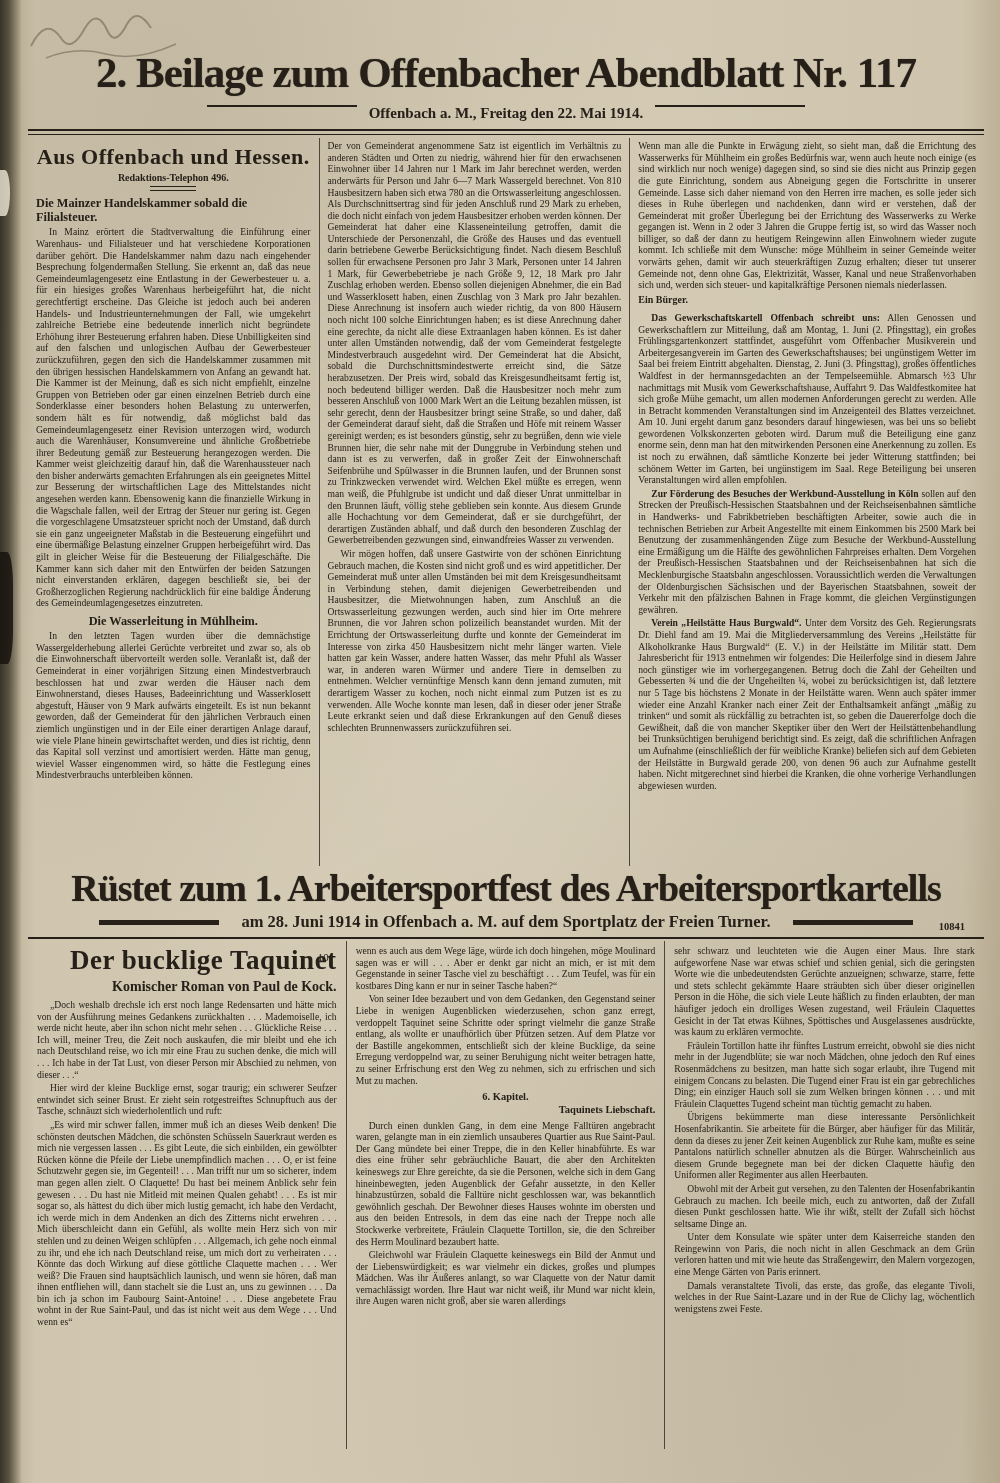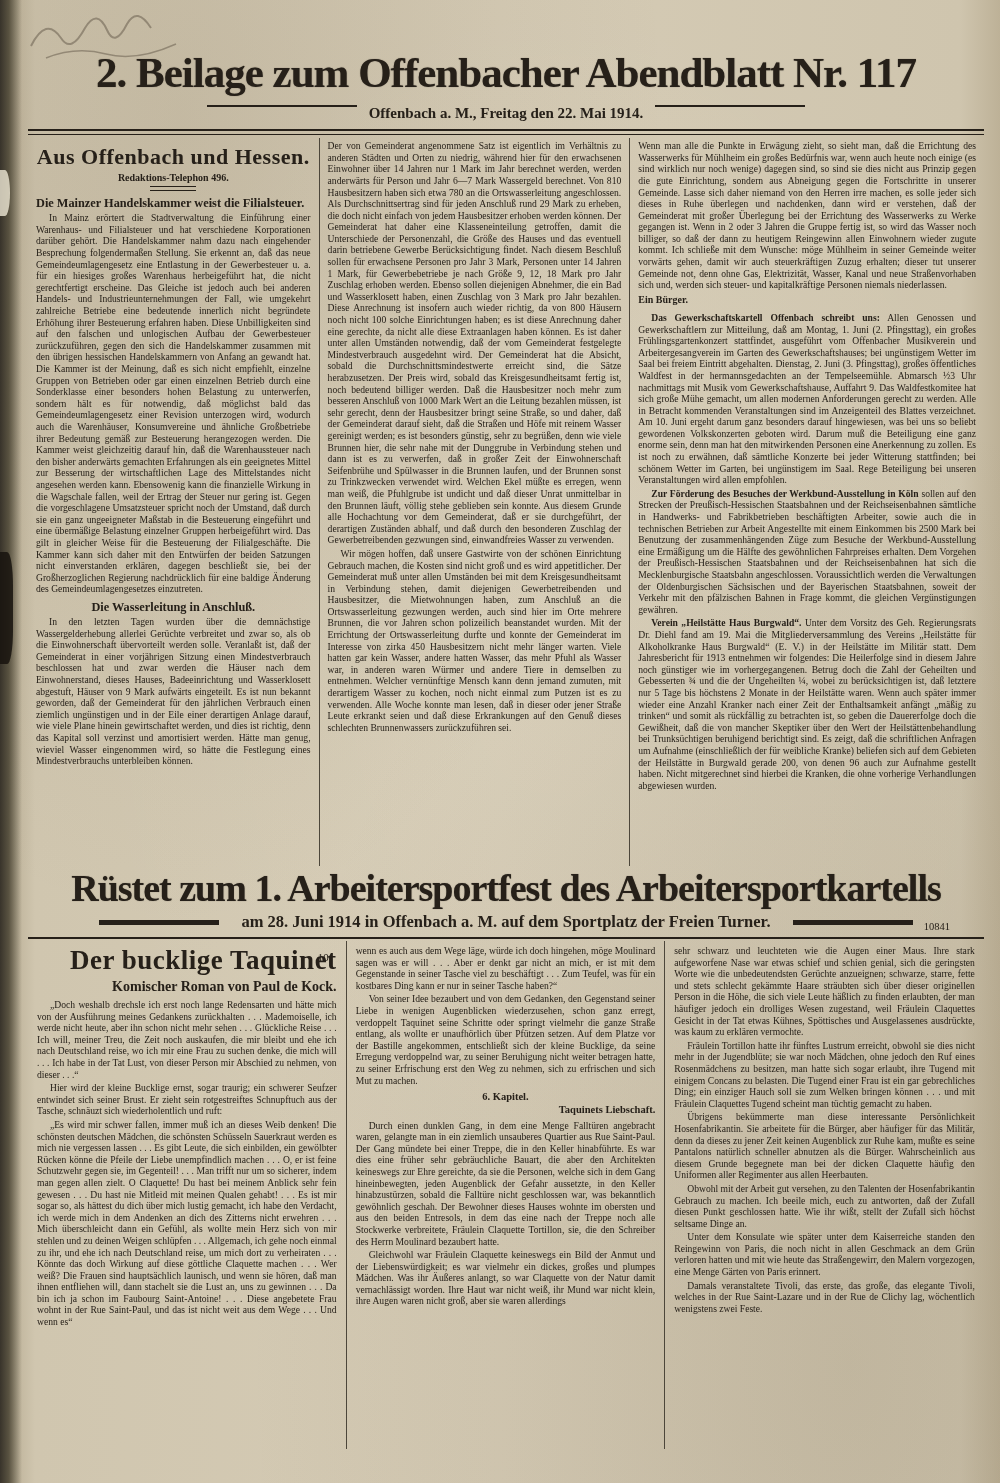--- a/index.html
+++ b/index.html
@@ -60,21 +60,21 @@
   .sig { padding-right:36px; font-weight:bold; font-size:10px; margin:3px 0 6px; }
 
   
   .banner { text-align:center; border-bottom:2px solid #262019; padding:3px 0 5px; }
   .banner-headline { font-size:38px; font-weight:bold; letter-spacing:-1px; line-height:1.05;
     text-shadow:0 0 1px rgba(38,32,25,0.55); }
   .banner-sub-row { position:relative; display:flex; align-items:center; justify-content:center;
     gap:22px; margin-top:3px; }
   .banner-sub-rule { height:5px; background:#262019; width:120px; }
   .banner-sub { font-weight:bold; font-size:16.5px; }
-  .banner-number { position:absolute; right:34px; bottom:0; font-size:10.5px; font-weight:normal; }
+  .banner-number { position:absolute; right:19px; bottom:0; font-size:10.5px; font-weight:bold; }
 
   
   .feuil { display:flex; height:508px; overflow:hidden; margin-top:2px; }
   .fcol { width:33.33%; overflow:hidden; box-sizing:border-box; padding:4px 9px 0 9px; }
   .fcol1, .fcol2 { border-right:1px solid #4c463a; }
   .f-head { text-align:right; position:relative; margin-bottom:4px; }
   .f-title { font-size:27px; font-weight:bold; letter-spacing:0.5px; }
   .f-no { position:absolute; right:8px; top:6px; font-size:11px; }
   .f-sub { font-size:14px; margin-top:3px;font-weight:bold; }
   .chap-head { text-align:center; font-weight:bold; font-size:10.5px; margin:5px 0 0; }
@@ -105,26 +105,26 @@
       <div class="double-rule"></div>
     </div>
 
     <div class="upper">
 
       <div class="ucol ucol1">
         <div class="section-head">Aus Offenbach und Hessen.</div>
         <div class="tel-line">Redaktions-Telephon 496.</div>
         <div class="triple-rule"></div>
 
-        <div class="art-head">Die Mainzer Handelskammer weist die Filialsteuer.</div>
+        <div class="art-head">Die Mainzer Handelskammer sobald die Filialsteuer.</div>
         <div class="bt">
           <p>In Mainz erörtert die Stadtverwaltung die Einführung einer Warenhaus- und Filialsteuer und hat verschiedene Korporationen darüber gehört. Die Handelskammer nahm dazu nach eingehender Besprechung folgendermaßen Stellung. Sie erkennt an, daß das neue Gemeindeumlagengesetz eine Entlastung in der Gewerbesteuer u. a. für ein hiesiges großes Warenhaus herbeigeführt hat, die nicht gerechtfertigt erscheine. Das Gleiche ist jedoch auch bei anderen Handels- und Industrieunternehmungen der Fall, wie umgekehrt zahlreiche Betriebe eine bedeutende innerlich nicht begründete Erhöhung ihrer Besteuerung erfahren haben. Diese Unbilligkeiten sind auf den falschen und unlogischen Aufbau der Gewerbesteuer zurückzuführen, gegen den sich die Handelskammer zusammen mit den übrigen hessischen Handelskammern von Anfang an gewandt hat. Die Kammer ist der Meinung, daß es sich nicht empfiehlt, einzelne Gruppen von Betrieben oder gar einen einzelnen Betrieb durch eine Sonderklasse einer besonders hohen Belastung zu unterwerfen, sondern hält es für notwendig, daß möglichst bald das Gemeindeumlagengesetz einer Revision unterzogen wird, wodurch auch die Warenhäuser, Konsumvereine und ähnliche Großbetriebe ihrer Bedeutung gemäß zur Besteuerung herangezogen werden. Die Kammer weist gleichzeitig darauf hin, daß die Warenhaussteuer nach den bisher anderwärts gemachten Erfahrungen als ein geeignetes Mittel zur Besserung der wirtschaftlichen Lage des Mittelstandes nicht angesehen werden kann. Ebensowenig kann die finanzielle Wirkung in die Wagschale fallen, weil der Ertrag der Steuer nur gering ist. Gegen die vorgeschlagene Umsatzsteuer spricht noch der Umstand, daß durch sie ein ganz ungeeigneter Maßstab in die Besteuerung eingeführt und eine übermäßige Belastung einzelner Gruppen herbeigeführt wird. Das gilt in gleicher Weise für die Besteuerung der Filialgeschäfte. Die Kammer kann sich daher mit den Entwürfen der beiden Satzungen nicht einverstanden erklären, dagegen beschließt sie, bei der Großherzoglichen Regierung nachdrücklich für eine baldige Änderung des Gemeindeumlagengesetzes einzutreten.</p>
         </div>
 
-        <div class="art-head centered">Die Wasserleitung in Anschluß.</div>
+        <div class="art-head centered">Die Wasserleitung in Mühlheim.</div>
         <div class="bt">
           <p>In den letzten Tagen wurden über die demnächstige Wassergelderhebung allerlei Gerüchte verbreitet und zwar so, als ob die Einwohnerschaft übervorteilt werden solle. Veranlaßt ist, daß der Gemeinderat in einer vorjährigen Sitzung einen Mindestverbrauch beschlossen hat und zwar werden die Häuser nach dem Einwohnerstand, dieses Hauses, Badeeinrichtung und Wasserklosett abgestuft, Häuser von 9 Mark aufwärts eingeteilt. Es ist nun bekannt geworden, daß der Gemeinderat für den jährlichen Verbrauch einen ziemlich ungünstigen und in der Eile einer derartigen Anlage darauf, wie viele Plane hinein gewirtschaftet werden, und dies ist richtig, denn das Kapital soll verzinst und amortisiert werden. Hätte man genug, wieviel Wasser eingenommen wird, so hätte die Festlegung eines Mindestverbrauchs unterbleiben können.</p>
         </div>
       </div>
 
       <div class="ucol ucol2">
         <div class="bt">
           <p class="noindent">Der von Gemeinderat angenommene Satz ist eigentlich im Verhältnis zu anderen Städten und Orten zu niedrig, während hier für den erwachsenen Einwohner über 14 Jahren nur 1 Mark im Jahr berechnet werden, werden anderwärts für Person und Jahr 6—7 Mark Wassergeld berechnet. Von 810 Hausbesitzern haben sich etwa 780 an die Ortswasserleitung angeschlossen. Als Durchschnittsertrag sind für jeden Anschluß rund 29 Mark zu erheben, die doch nicht einfach von jedem Hausbesitzer erhoben werden können. Der Gemeinderat hat daher eine Klasseneinteilung getroffen, damit die Unterschiede der Personenzahl, die Größe des Hauses und das eventuell darin betriebene Gewerbe Berücksichtigung findet. Nach diesem Beschluß sollen für erwachsene Personen pro Jahr 3 Mark, Personen unter 14 Jahren 1 Mark, für Gewerbebetriebe je nach Größe 9, 12, 18 Mark pro Jahr Zuschlag erhoben werden. Ebenso sollen diejenigen Abnehmer, die ein Bad und Wasserklosett haben, einen Zuschlag von 3 Mark pro Jahr bezahlen. Diese Anrechnung ist insofern auch wieder richtig, da von 800 Häusern noch nicht 100 solche Einrichtungen haben; es ist diese Anrechnung daher eine gerechte, da nicht alle diese Extraanlagen haben können. Es ist daher unter allen Umständen notwendig, daß der vom Gemeinderat festgelegte Mindestverbrauch ausgedehnt wird. Der Gemeinderat hat die Absicht, sobald die Durchschnittsmindestwerte erreicht sind, die Sätze herabzusetzen. Der Preis wird, sobald das Kreisgesundheitsamt fertig ist, noch bedeutend billiger werden. Daß die Hausbesitzer noch mehr zum besseren Anschluß von 1000 Mark Wert an die Leitung bezahlen müssen, ist sehr gerecht, denn der Hausbesitzer bringt seine Straße, so und daher, daß der Gemeinderat darauf sieht, daß die Straßen und Höfe mit reinem Wasser gereinigt werden; es ist besonders günstig, sehr zu begrüßen, denn wie viele Brunnen hier, die sehr nahe mit der Dunggrube in Verbindung stehen und dann ist es zu verwerfen, daß in großer Zeit der Einwohnerschaft Seifenbrühe und Spülwasser in die Brunnen laufen, und der Brunnen sonst zu Trinkzwecken verwendet wird. Welchen Ekel müßte es erregen, wenn man weiß, die Pfuhlgrube ist undicht und daß dieser Unrat unmittelbar in den Brunnen läuft, völlig stehe geblieben sein konnte. Aus diesem Grunde alle Hochachtung vor dem Gemeinderat, daß er sie durchgeführt, der derartigen Zuständen abhalf, und daß durch den besonderen Zuschlag der Gewerbetreibenden gezwungen sind, einwandfreies Wasser zu verwenden.</p>
           <p>Wir mögen hoffen, daß unsere Gastwirte von der schönen Einrichtung Gebrauch machen, die Kosten sind nicht groß und es wird appetitlicher. Der Gemeinderat muß unter allen Umständen bei mit dem Kreisgesundheitsamt in Verbindung stehen, damit diejenigen Gewerbetreibenden und Hausbesitzer, die Mietwohnungen haben, zum Anschluß an die Ortswasserleitung gezwungen werden, auch sind hier im Orte mehrere Brunnen, die vor Jahren schon polizeilich beanstandet wurden. Mit der Errichtung der Ortswasserleitung durfte und konnte der Gemeinderat im Interesse von zirka 450 Hausbesitzern nicht mehr länger warten. Viele hatten gar kein Wasser, andere hatten Wasser, das mehr Pfuhl als Wasser war, in anderen waren Würmer und andere Tiere in demselben zu entnehmen. Welcher vernünftige Mensch kann denn jemand zumuten, mit derartigem Wasser zu kochen, noch nicht einmal zum Putzen ist es zu verwenden. Alle Woche konnte man lesen, daß in dieser oder jener Straße Leute erkrankt seien und daß diese Erkrankungen auf den Genuß dieses schlechten Brunnenwassers zurückzuführen sei.</p>
         </div>

